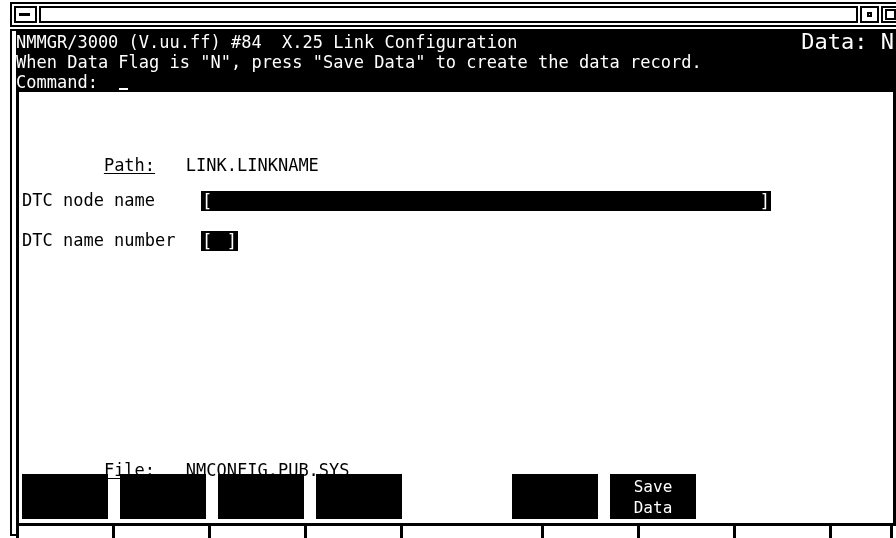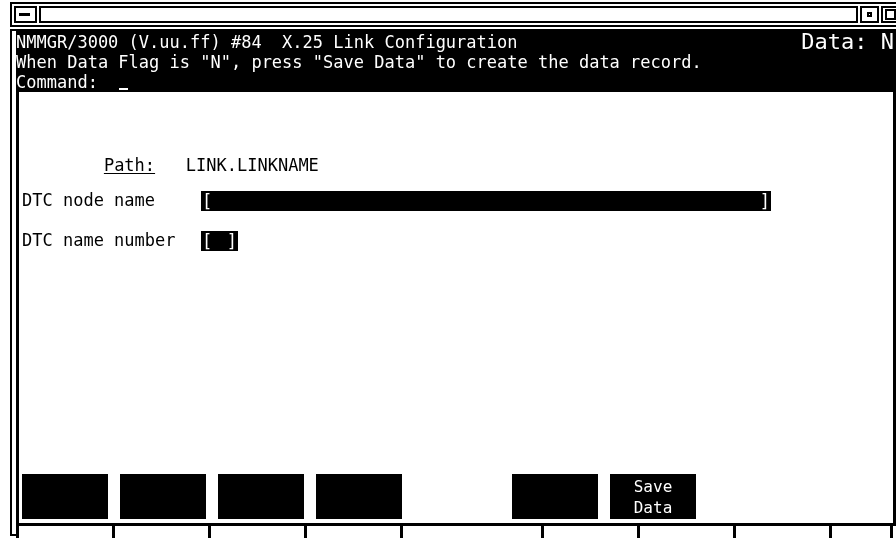--- a/index.html
+++ b/index.html
@@ -300,20 +300,23 @@
         <span class="fld-open">[</span>
         <span class="fld-close">]</span>
       </div>
 
       <div class="body-line" id="lbl-card">DTC name number</div>
       <div class="field" id="fld-card">
         <span class="fld-open">[</span>
         <span class="fld-close">]</span>
       </div>
 
+      <div class="body-line" id="file-row">
+        <span class="underlined">File:</span><span>   </span><span>NMCONFIG.PUB.SYS</span>
+      </div>
 
       <div id="fkey-strip">
           <div class="fkey" style="left: 6px; width: 86px;"><span></span></div>
           <div class="fkey" style="left: 104px; width: 86px;"><span></span></div>
           <div class="fkey" style="left: 202px; width: 86px;"><span></span></div>
           <div class="fkey" style="left: 300px; width: 86px;"><span></span></div>
           <div class="fkey blank" style="left: 398px; width: 86px;"><span></span></div>
           <div class="fkey" style="left: 496px; width: 86px;"><span></span></div>
           <div class="fkey" style="left: 594px; width: 86px;"><span>Save</span><span>Data</span></div>
         </div>

